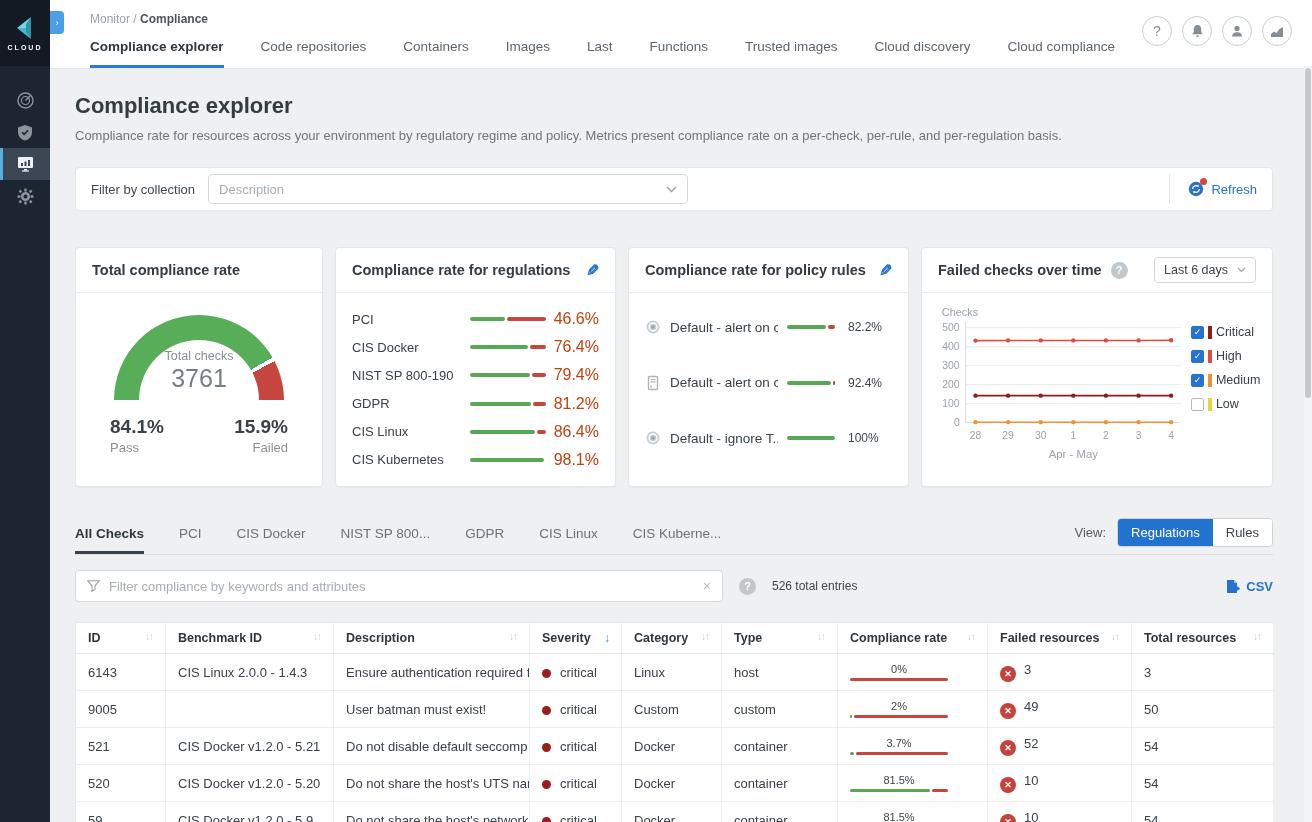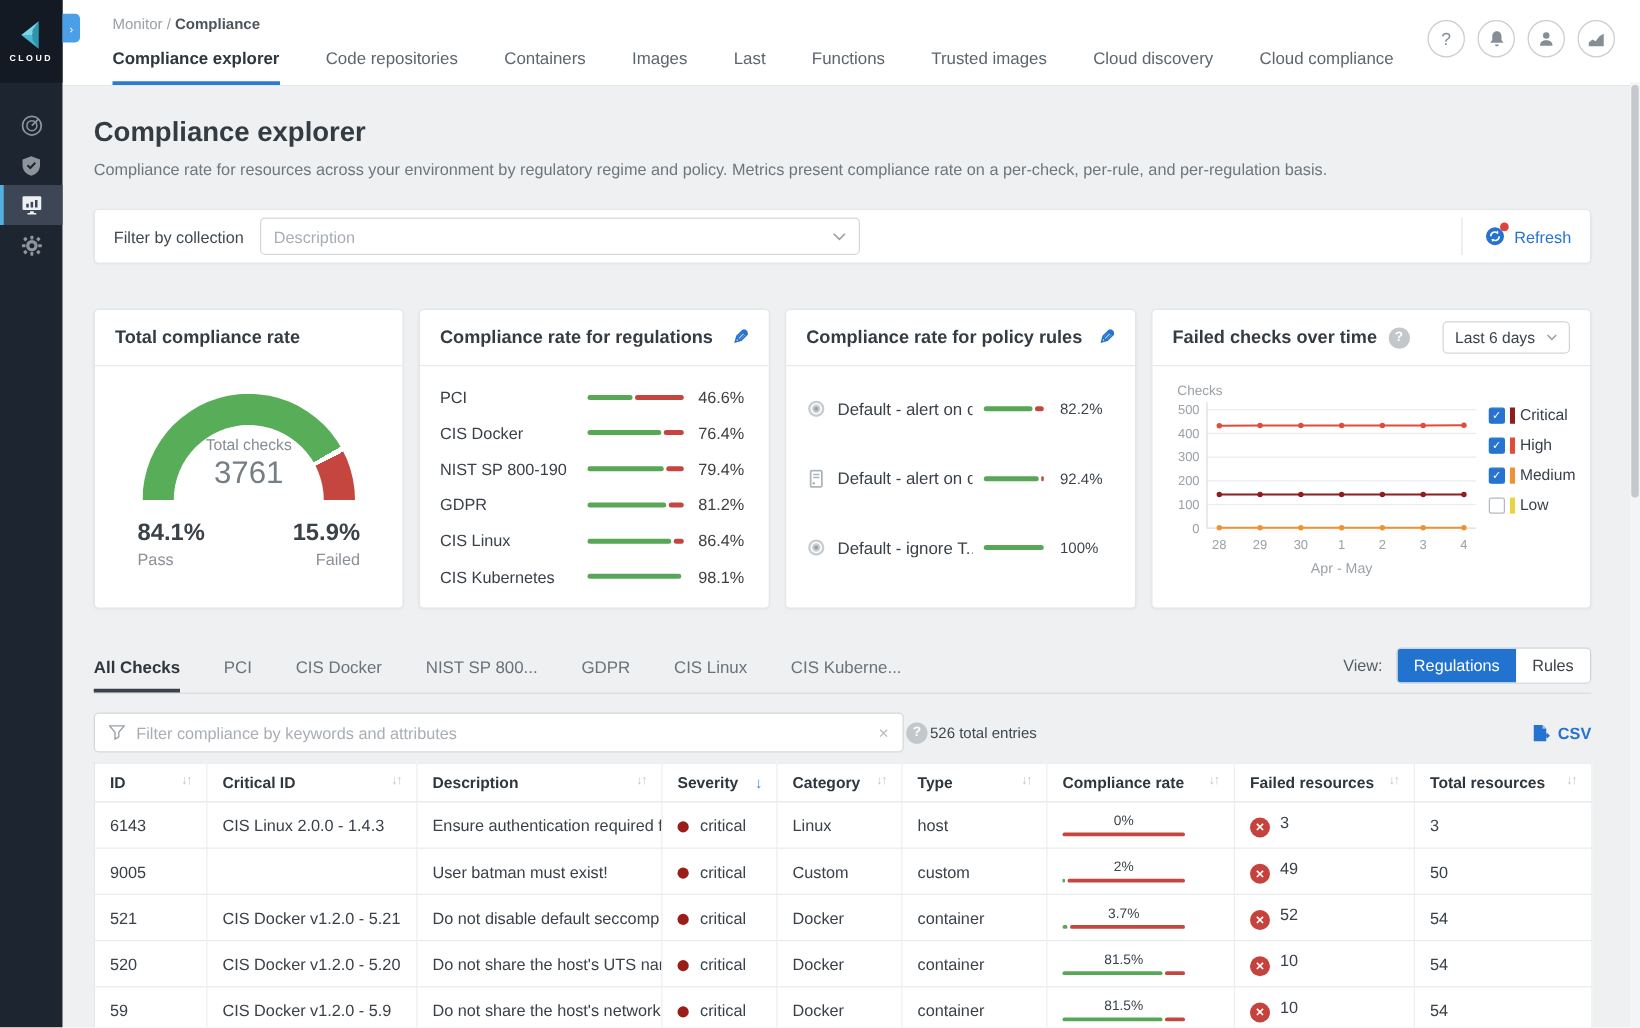--- a/index.html
+++ b/index.html
@@ -64,21 +64,21 @@
 
   
   .card-regs { width:281px; }
   .card-rules { width:281px; }
   .reg-body { padding:17px 16px; display:flex; flex-direction:column; justify-content:space-between; flex:1; }
   .reg-row { display:flex; align-items:center; }
   .reg-label { flex:0 0 118px; font-size:13px; color:#3a4149; white-space:nowrap; overflow:hidden; }
   .hbar { flex:1; display:flex; gap:2px; height:4px; align-items:stretch; }
   .hbar .seg-g { background:#57a757; border-radius:2px; }
   .hbar .seg-r { background:#c5463f; border-radius:2px; flex:1; }
-  .reg-pct { flex:0 0 44px; text-align:center; font-size:13px; color:#404040; margin-left:8px; }
+  .reg-pct { flex:0 0 44px; text-align:left; font-size:16px; color:#c2410c; margin-left:8px; }
   .rules-body { padding:26px 16px; display:flex; flex-direction:column; justify-content:space-between; flex:1; padding-bottom:40px; }
   .rule-row { display:flex; align-items:center; gap:9px; }
   .rule-label { flex:0 0 108px; font-size:13.5px; color:#3a4149; white-space:nowrap; overflow:hidden; }
   .rule-row .hbar { max-width:86px; }
   .rule-pct { flex:0 0 44px; font-size:12px; color:#3c434a; margin-left:4px; }
 
   
   .card-chart { width:352px;text-align:right; }
   .range-select { margin-left:auto; border:1px solid #d2d6d9; border-radius:4px; padding:5px 9px; font-size:12.5px; font-weight:normal; color:#3c434a; display:flex; align-items:center; gap:9px; cursor:pointer; background:#fff; }
   .chart-body { display:flex; padding:8px 4px 0 8px; flex:1; }
@@ -91,21 +91,21 @@
   
   .results-tabs { display:flex; align-items:flex-end; border-bottom:1px solid #d9dcde; margin-bottom:15px; }
   .rtab { font-size:13.5px; color:#6a727a; padding:6px 0 10px; margin-right:35px; border-bottom:3px solid transparent; cursor:pointer; white-space:nowrap; }
   .rtab.active { color:#2e363e; font-weight:bold; border-bottom-color:#3a424b; }
   .view-area { margin-left:auto; display:flex; align-items:center; gap:11px; padding-bottom:7px; font-size:13px; color:#555d65; }
   .toggle-group { display:flex; border:1px solid #cfd3d6; border-radius:4px; overflow:hidden; background:#fff; }
   .toggle-opt { padding:6px 13px; font-size:13px; color:#3c434a; cursor:pointer; border:none; background:#fff; font-family:inherit; }
   .toggle-opt.selected { background:#2272d0; color:#fff; }
 
   
-  .table-toolbar { display:flex; align-items:center; margin-bottom:8px; gap:2px; }
+  .table-toolbar { display:flex; align-items:center; margin-bottom:20px; gap:16px; }
   .filter-input { width:648px; height:32px; background:#fff; border:1px solid #d5d8db; border-radius:4px; display:flex; align-items:center; padding:0 11px; gap:9px; font-size:13px; color:#a8aeb4; }
   .filter-input .ph { flex:1; white-space:nowrap; overflow:hidden; }
   .clear-x { color:#b7bcc1; font-size:14px; cursor:pointer; }
   .entries-text { font-size:12px; color:#3f474f; }
   .csv-btn { margin-left:auto; color:#2573cf; font-size:13px; font-weight:bold; display:flex; align-items:center; gap:6px; cursor:pointer; background:none; border:none; font-family:inherit; }
 
   
   table.checks { width:1198px; border-collapse:collapse; table-layout:fixed; background:#fff; border:1px solid #e3e6e8; }
   .checks th { font-size:12.5px; font-weight:bold; color:#2e363e; text-align:left; padding:8px 12px; border-right:1px solid #edeff0; border-bottom:1px solid #e3e6e8; white-space:nowrap; overflow:hidden; background:#fff; }
   .checks th .sort { float:right; color:#c3c8cc; font-size:10px; letter-spacing:-1px; cursor:pointer; }
@@ -518,21 +518,21 @@
           <col style="width:92px">
         <col style="width:100px">
           <col style="width:116px">
           <col style="width:150px">
           <col style="width:144px">
           <col style="width:142px">
       </colgroup>
       <thead>
           <tr id="table-head">
             <th><span class="sort">↓↑</span><span>ID</span></th>
-            <th><span class="sort">↓↑</span><span>Critical ID</span></th>
+            <th><span class="sort">↓↑</span><span>Benchmark ID</span></th>
             <th><span class="sort">↓↑</span><span>Description</span></th>
             <th><span class="sort active">↓</span><span>Severity</span></th>
             <th><span class="sort">↓↑</span><span>Category</span></th>
             <th><span class="sort">↓↑</span><span>Type</span></th>
             <th><span class="sort">↓↑</span><span>Compliance rate</span></th>
             <th><span class="sort">↓↑</span><span>Failed resources</span></th>
             <th><span class="sort">↓↑</span><span>Total resources</span></th>
           </tr>
         </thead>
       <tbody id="table-body">

